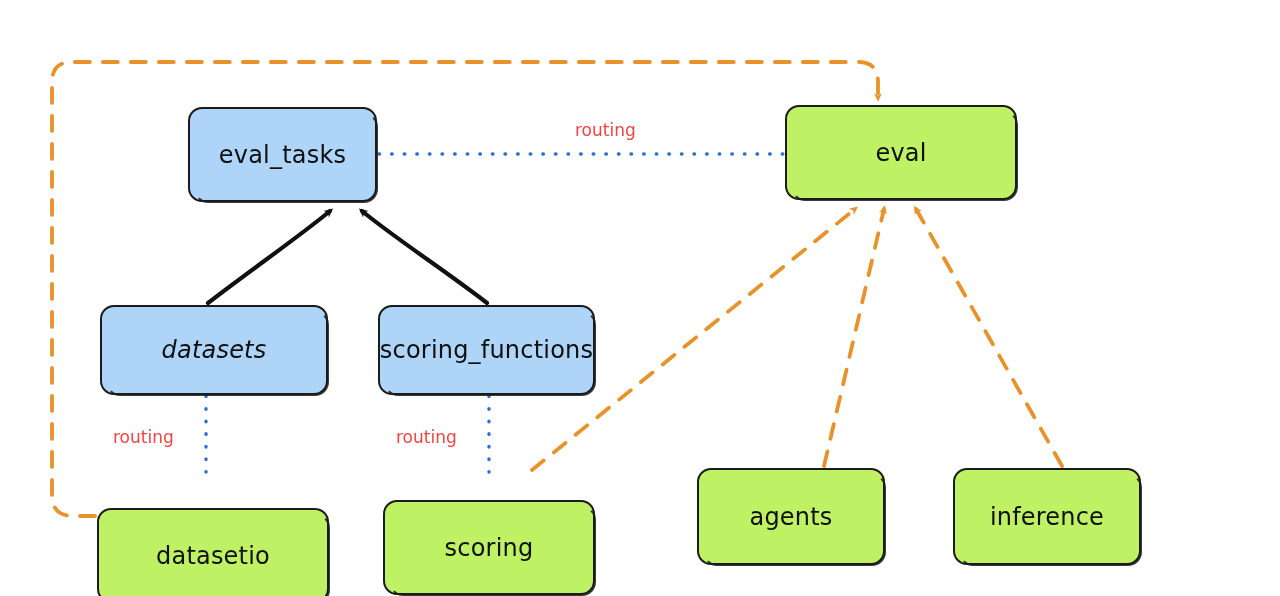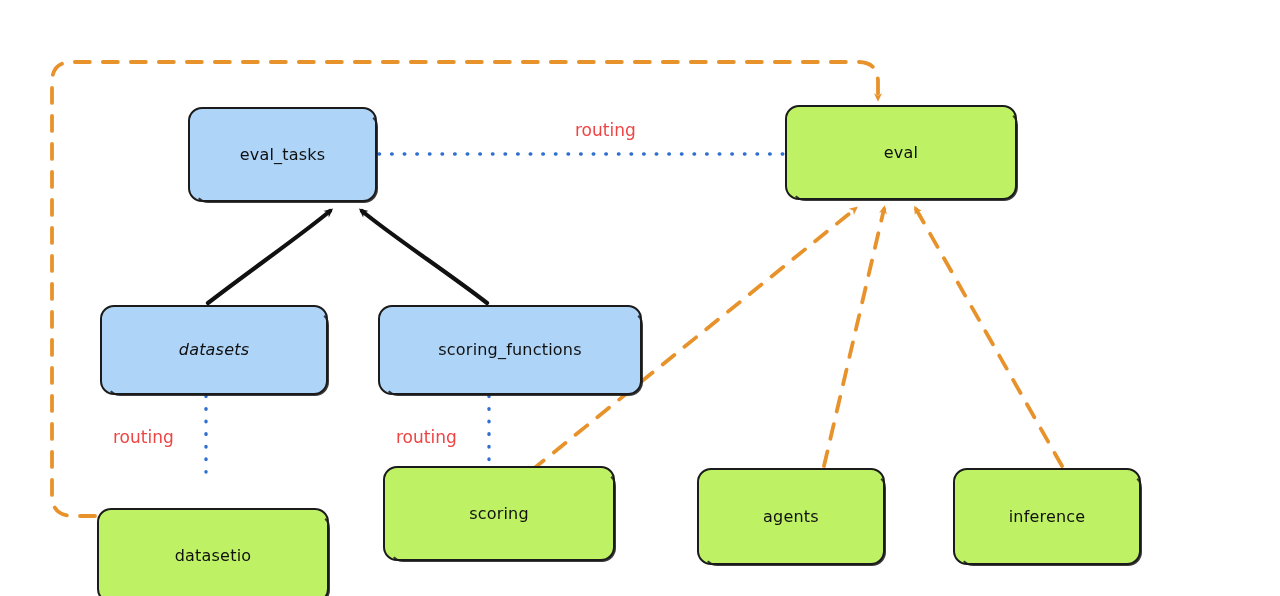--- a/index.html
+++ b/index.html
@@ -3,21 +3,21 @@
 <meta charset="utf-8">
 <style>
   html,body{margin:0;padding:0;background:#ffffff;}
   body{width:1280px;height:596px;overflow:hidden;
        font-family:"DejaVu Sans","Liberation Sans",sans-serif;}
   #stage{position:relative;width:1280px;height:596px;background:#ffffff;}
   #wires{position:absolute;left:0;top:0;width:1280px;height:596px;}
   .node{position:absolute;box-sizing:border-box;display:flex;align-items:center;
         justify-content:center;border:2.6px solid #1b1b1b;border-radius:14px;
         color:#101010;letter-spacing:.2px;}
-  .node .cap{font-size:16px;line-height:1;white-space:nowrap;}
+  .node .cap{font-size:24px;line-height:1;white-space:nowrap;}
   .node.api{background:#aed4f7;}
   .node.prov{background:#bef264;}
   .node::after{content:"";position:absolute;left:4px;right:-3px;top:4px;bottom:-3px;
        border-radius:14px;border:2.2px solid #1b1b1b;border-top-color:transparent;
        border-left-color:transparent;opacity:.85;pointer-events:none;}
   .edge-label{position:absolute;color:#ef4444;font-size:17px;line-height:1;
         white-space:nowrap;}
 </style>
 </head>
 <body>
@@ -77,29 +77,29 @@
   </div>
 
   <div class="node prov" style="left:785px;top:105px;width:232px;height:95px;">
     <span class="cap">eval</span>
   </div>
 
   <div class="node api" style="left:100px;top:305px;width:228px;height:90px;font-style:italic;">
     <span class="cap">datasets</span>
   </div>
 
-  <div class="node api" style="left:378px;top:305px;width:264px;height:90px;">
+  <div class="node api" style="left:378px;top:305px;width:217px;height:90px;">
     <span class="cap">scoring_functions</span>
   </div>
 
   <div class="node prov" style="left:97px;top:473px;width:232px;height:95px;margin-top:35px;">
     <span class="cap">datasetio</span>
   </div>
 
-  <div class="node prov" style="left:383px;top:466px;width:232px;height:95px;">
+  <div class="node prov" style="left:383px;top:500px;width:212px;height:95px;">
     <span class="cap">scoring</span>
   </div>
 
   <div class="node prov" style="left:697px;top:468px;width:188px;height:97px;">
     <span class="cap">agents</span>
   </div>
 
   <div class="node prov" style="left:953px;top:468px;width:188px;height:97px;">
     <span class="cap">inference</span>
   </div>

